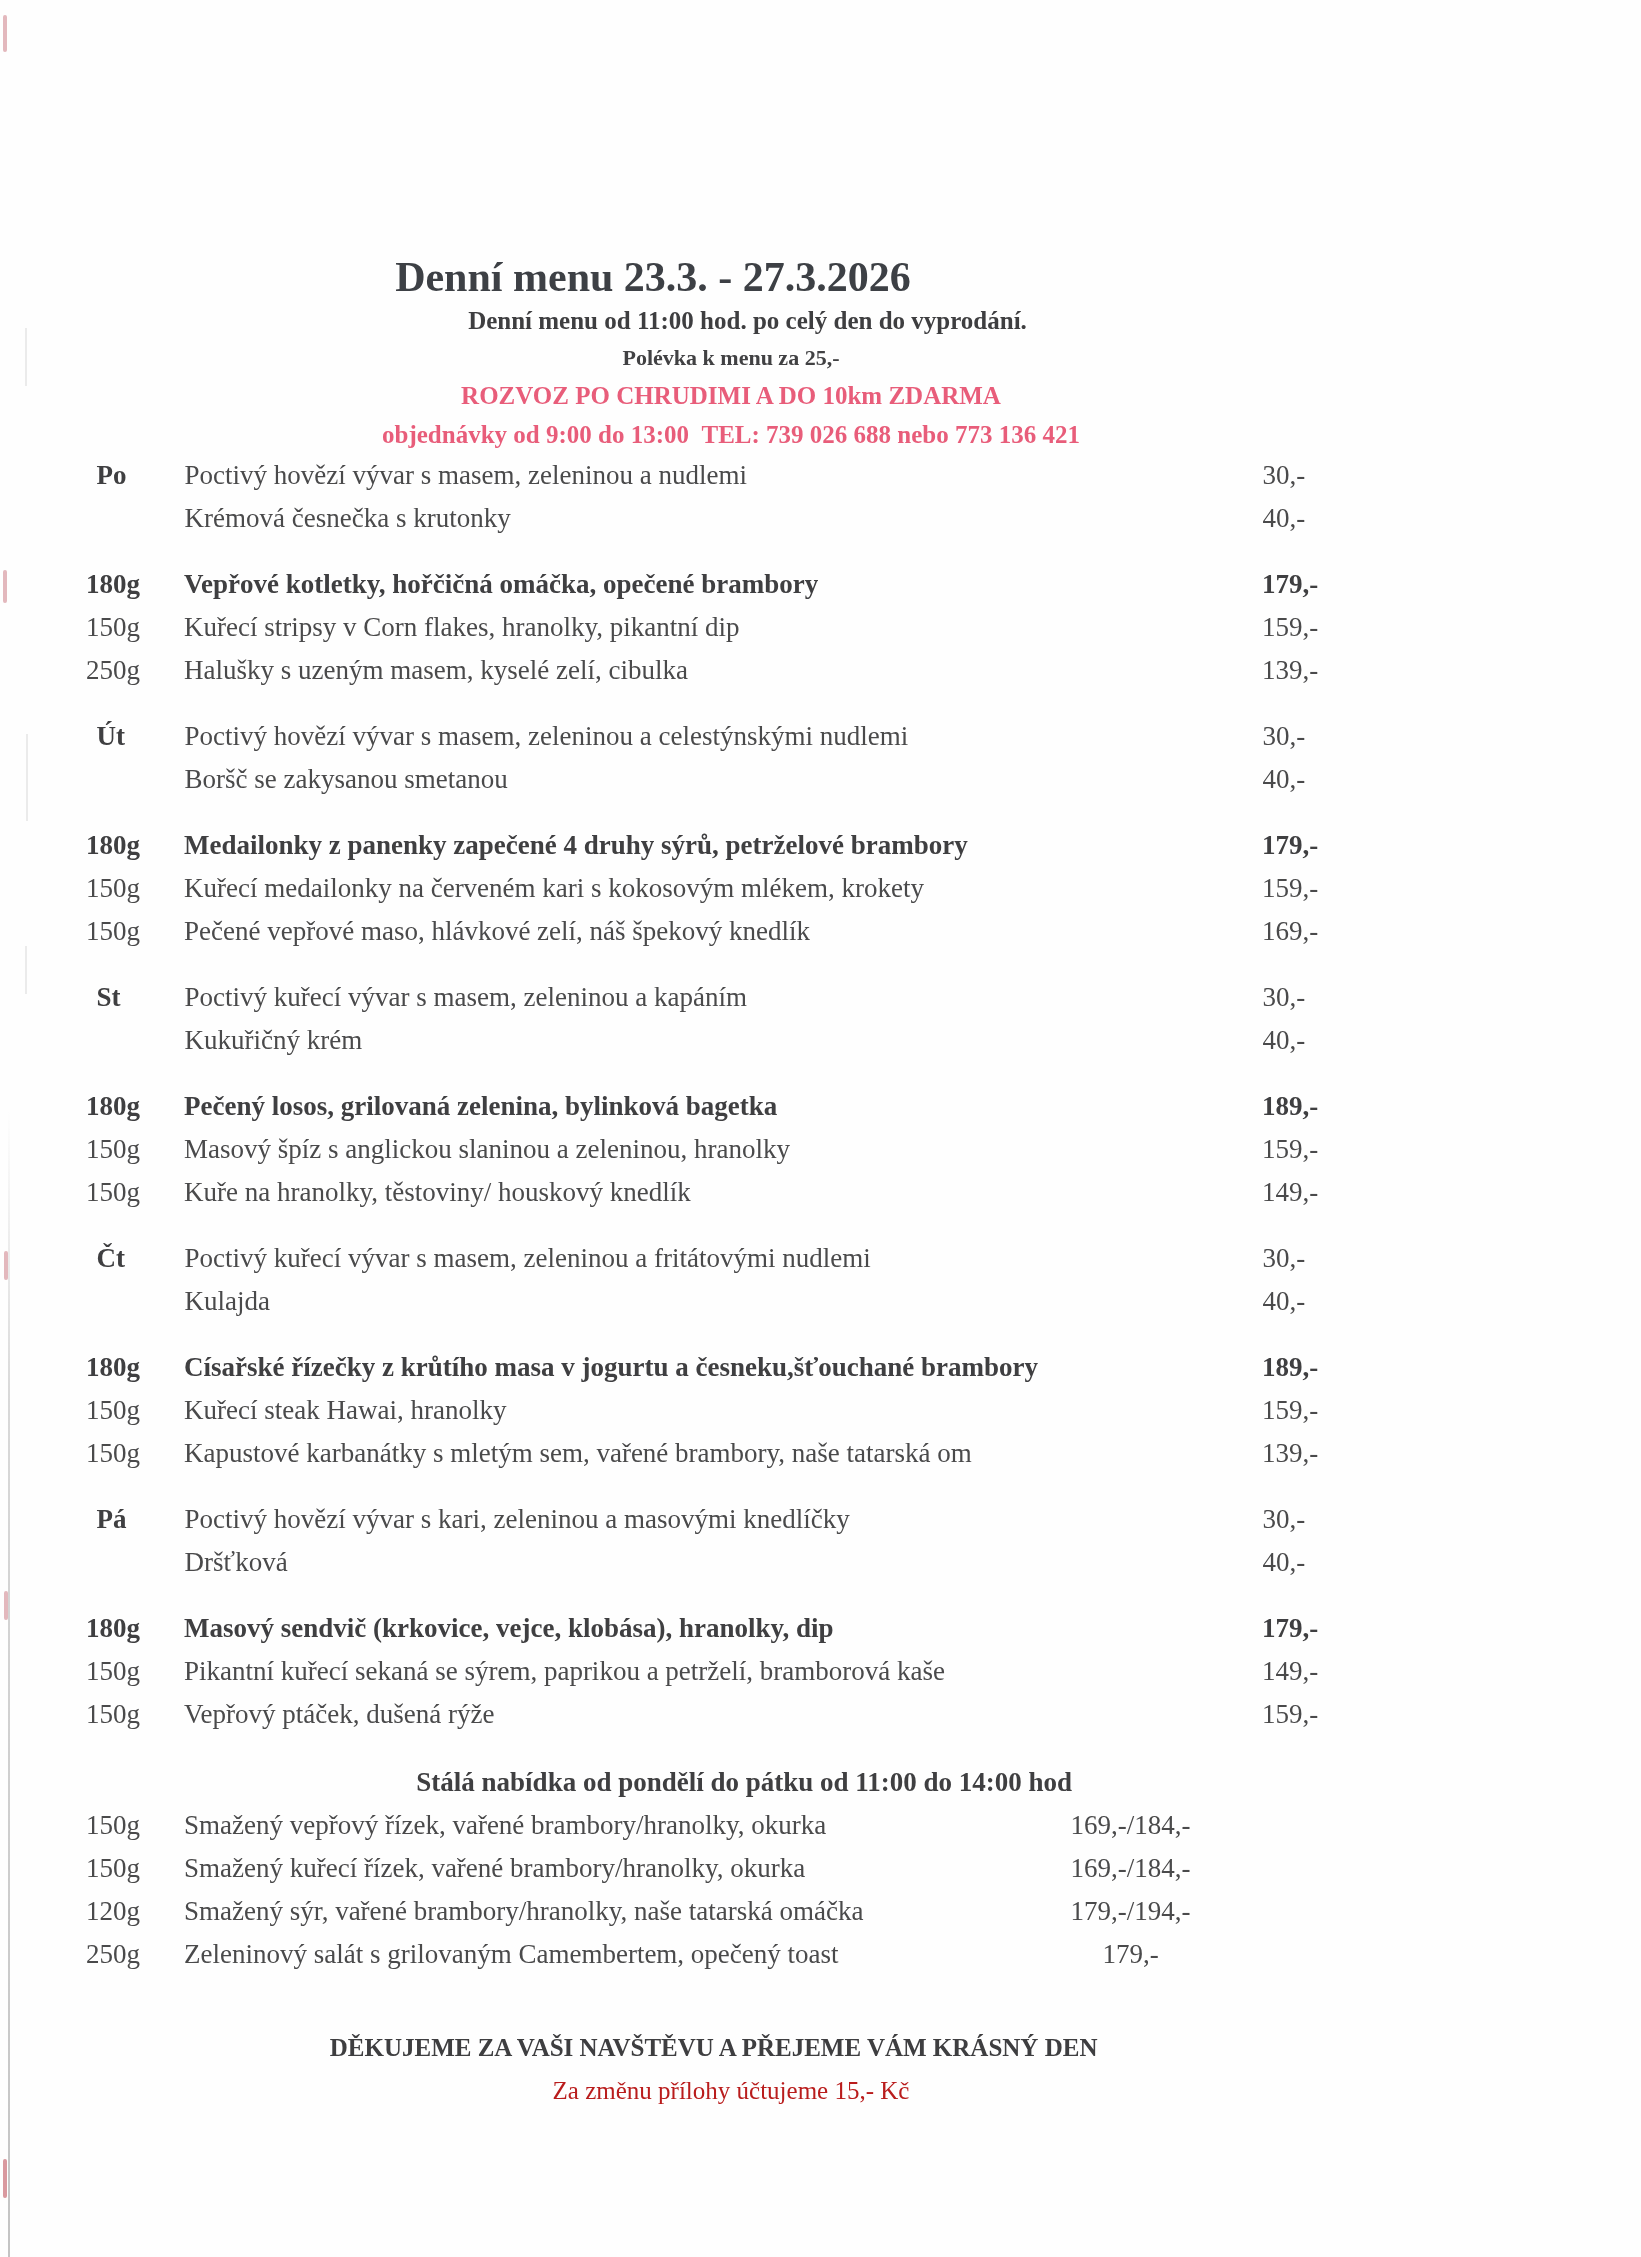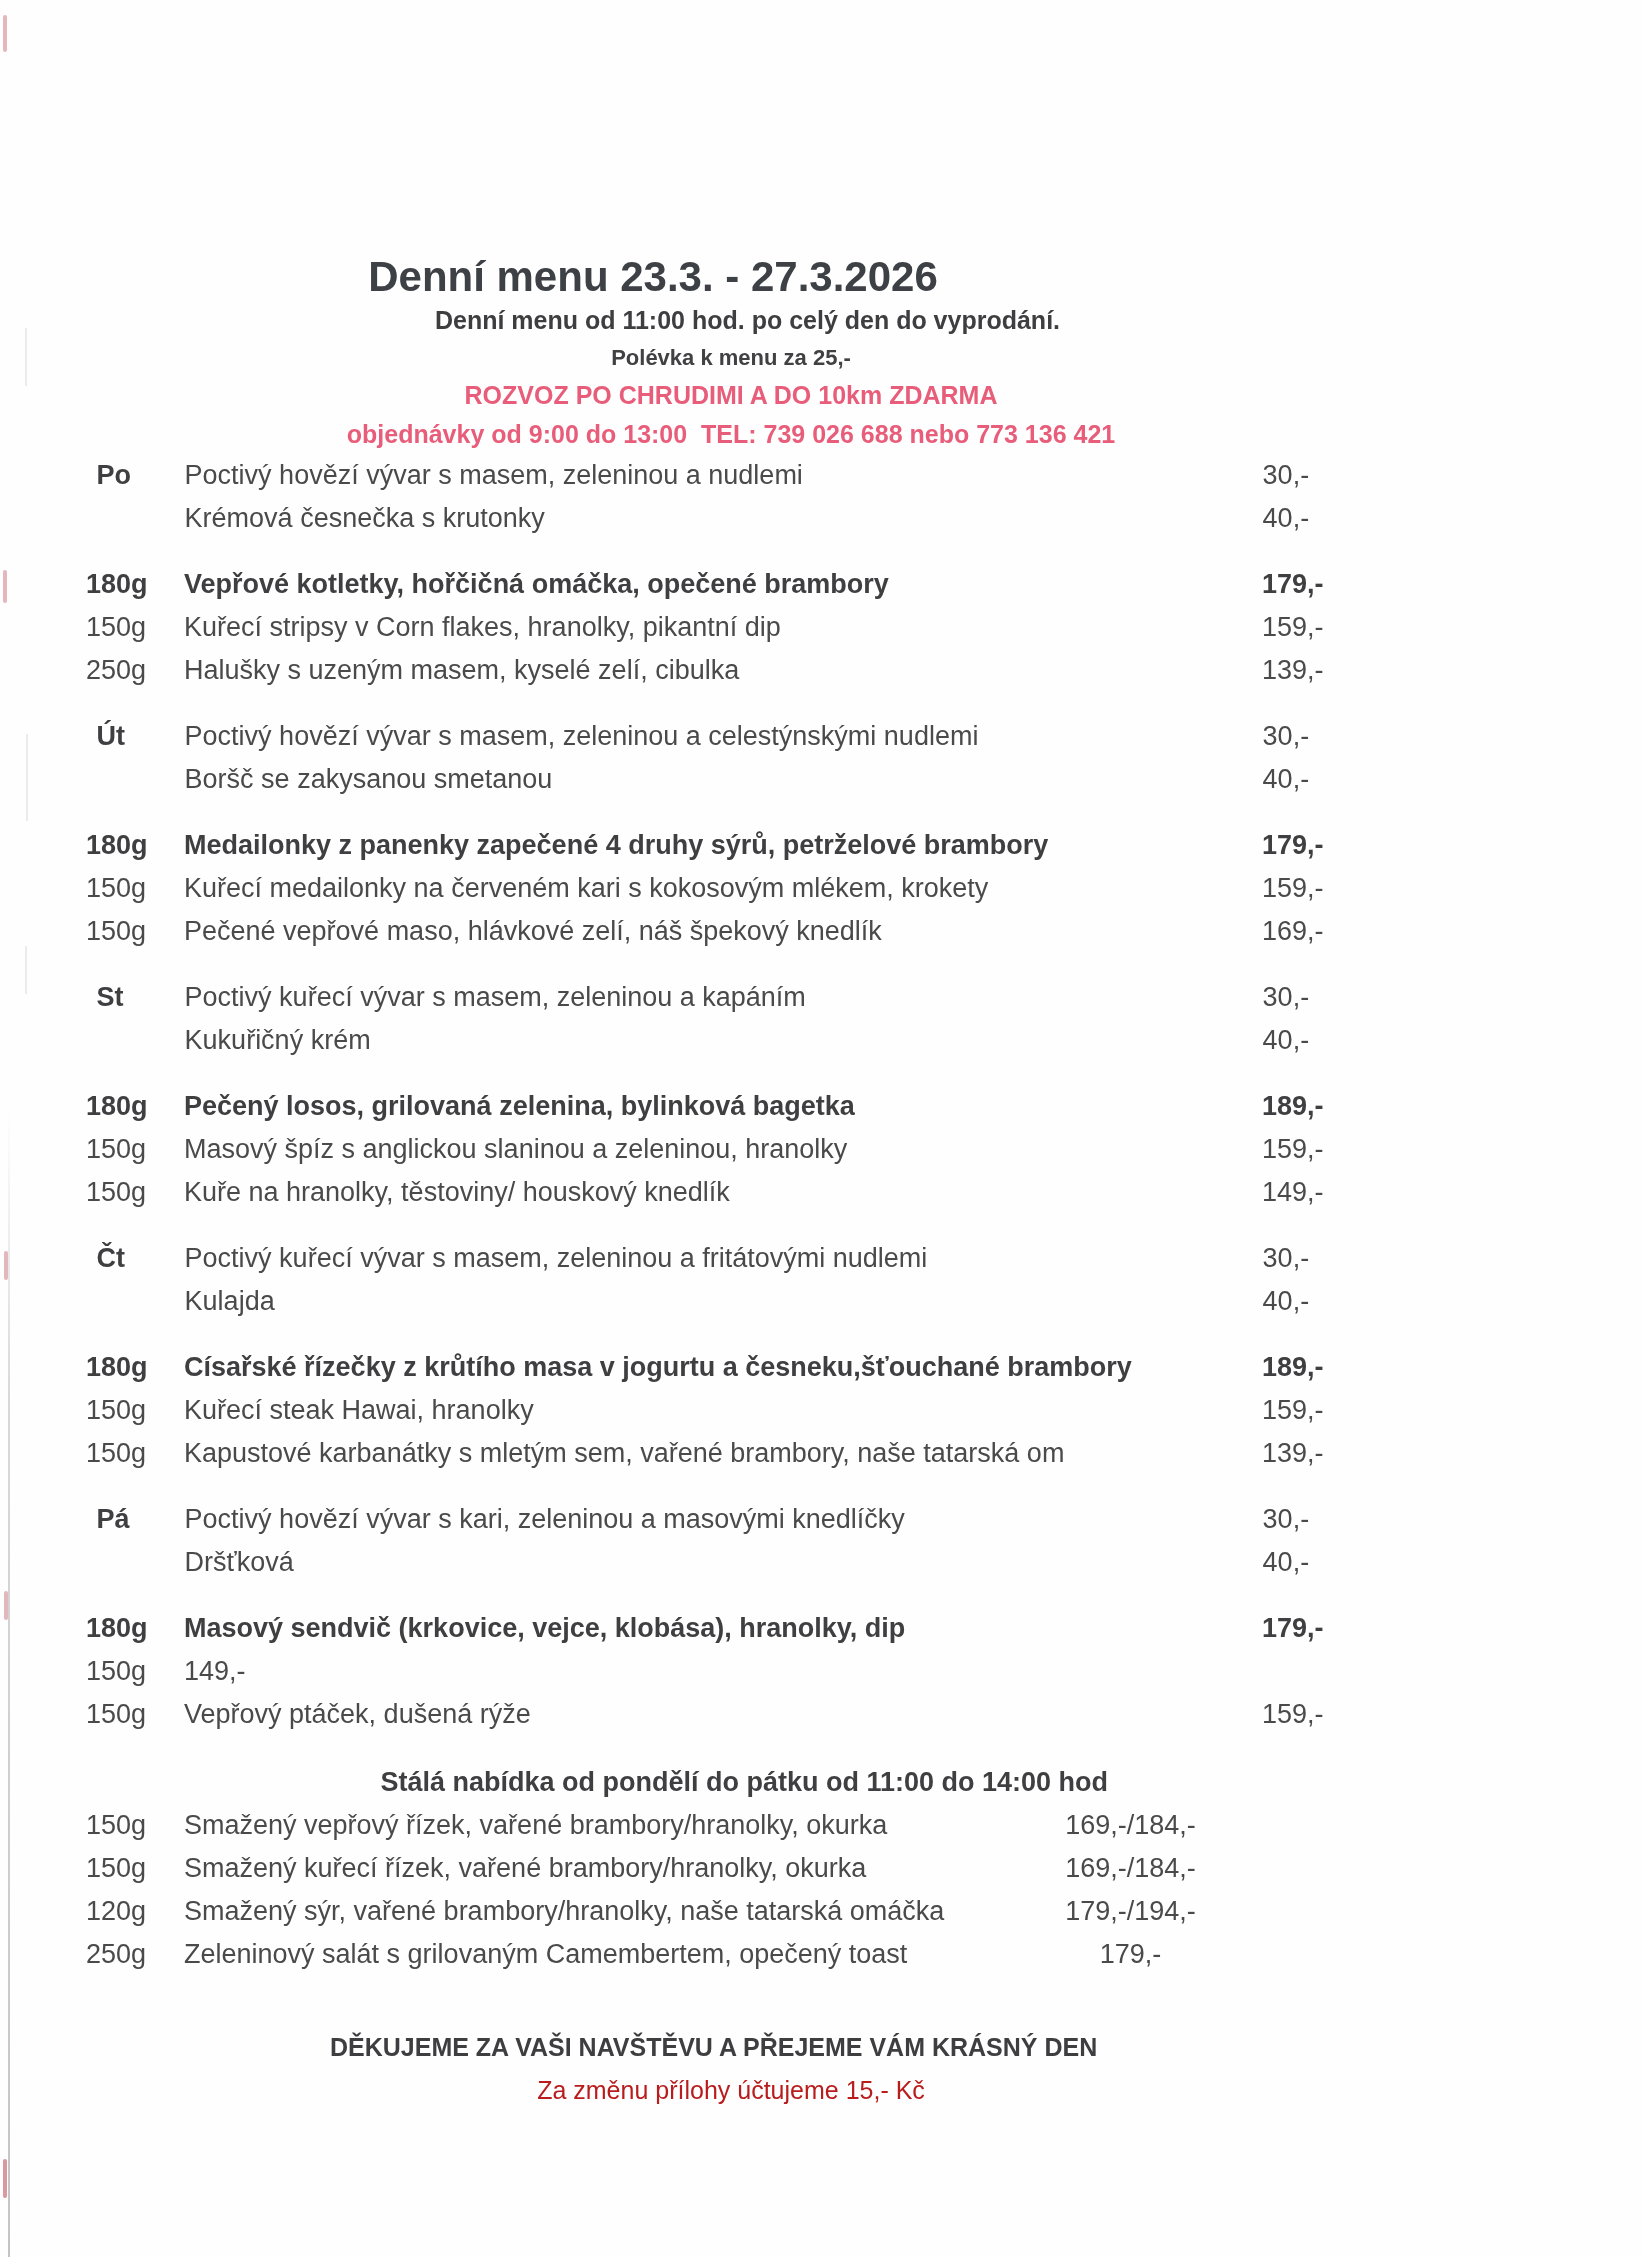--- a/index.html
+++ b/index.html
@@ -1,20 +1,20 @@
 <!DOCTYPE html>
 <html><head>
 <meta charset="utf-8">
 <style>
   html,body{margin:0;padding:0;background:#ffffff;}
   .page{
     position:relative;
     width:1641px;height:2257px;
     background:#fefefe;
-    font-family:Liberation Sans, sans-serif;
+    font-family:Liberation Serif, serif;
     color:#4a4a4b;
     overflow:hidden;
   }
   .content{position:absolute;top:253px;left:0;width:1462px;}
 
   
   .menu-header{text-align:center;}
   .h-title{font-size:42px;line-height:48px;font-weight:bold;color:#3d4045;transform:translateX(-78px);}
   .h-sub{font-size:25px;line-height:39px;font-weight:bold;color:#3e3e40;padding-left:33px;}
   .h-soup{font-size:22px;line-height:36px;font-weight:bold;color:#414143;}
@@ -221,20 +221,21 @@
             </div>
           </div>
           <div class="mains-group">
             <div class="row bold">
               <span class="col-label">180g</span>
               <span class="col-desc">Masový sendvič (krkovice, vejce, klobása), hranolky, dip</span>
               <span class="col-price">179,-</span>
             </div>
             <div class="row">
               <span class="col-label">150g</span>
+              <span class="col-desc">Pikantní kuřecí sekaná se sýrem, paprikou a petrželí, bramborová kaše</span>
               <span class="col-price">149,-</span>
             </div>
             <div class="row">
               <span class="col-label">150g</span>
               <span class="col-desc">Vepřový ptáček, dušená rýže</span>
               <span class="col-price">159,-</span>
             </div>
           </div>
         </section>
       </div>

